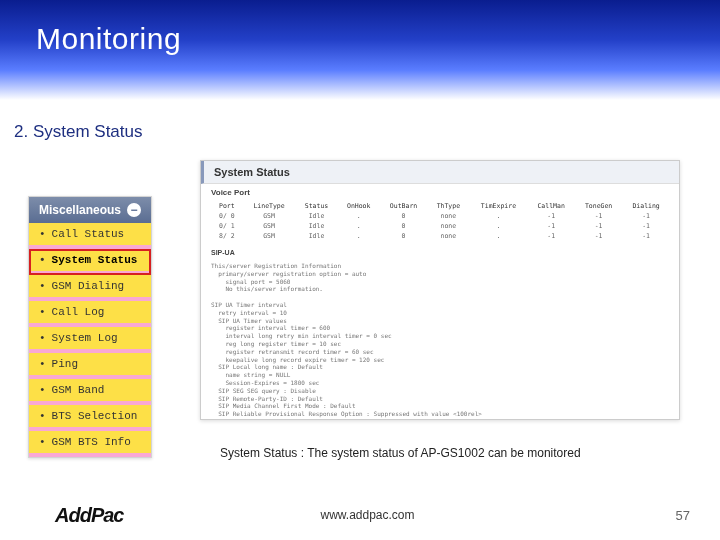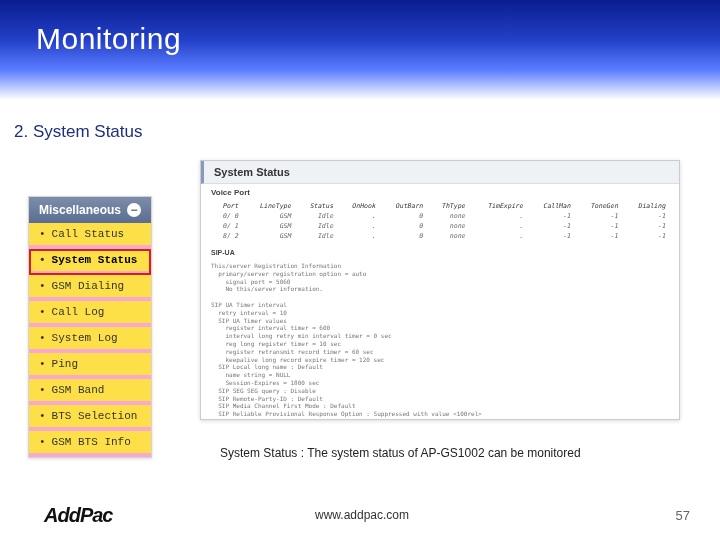--- a/index.html
+++ b/index.html
@@ -18,26 +18,26 @@
   .collapse-icon { width: 14px; height: 14px; border-radius: 50%; background: #fff; color: #5a6d92; display: inline-flex; align-items: center; justify-content: center; font-size: 12px; font-weight: bold; line-height: 1; }
   
   .arrow { position: absolute; left: 160px; top: 34px; width: 40px; height: 1px; }
   .arrow-line { stroke: #2d5fd1; stroke-width: 2; fill: none; }
   .arrow-head { fill: #2d5fd1; }
   
   .panel { position: absolute; left: 180px; top: 0; width: 480px; height: 260px; border: 1px solid #ccc; box-shadow: 0 1px 4px rgba(0,0,0,0.15); background: #fff; font-size: 7px; color: #555; overflow: hidden; }
   .panel-title { background: #eef1f6; border-bottom: 1px solid #ddd; padding: 5px 10px; font-size: 11px; font-weight: bold; color: #333; border-left: 3px solid #8899bb; }
   .panel-sub { padding: 4px 10px 2px; font-size: 8px; font-weight: bold; color: #444; }
   table.voip { width: 96%; margin: 2px 10px 4px; border-collapse: collapse; font-size: 6.5px; color: #666; font-family: monospace; }
-  table.voip th, table.voip td { padding: 1px 4px; text-align: right; white-space: nowrap; font-style: italic; }
+  table.voip th, table.voip td { padding: 1px 4px; text-align: center; white-space: nowrap; }
   table.voip th { font-weight: normal; color: #333; }
   .sip-block { padding: 2px 10px; font-family: monospace; font-size: 6px; line-height: 1.3; color: #777; white-space: pre; }
   .sip-head { font-size: 7px; font-weight: bold; color: #444; margin-bottom: 2px; }
   .caption { position: absolute; left: 200px; bottom: 0; font-size: 12px; color: #222; }
-  .footer { position: absolute; bottom: 10px; left: 4px; right: 0; height: 30px; display: flex; align-items: center; }
+  .footer { position: absolute; bottom: 10px; left: 15px; right: 0; height: 30px; display: flex; align-items: center; }
   .logo { position: absolute; left: 40px; font-style: italic; font-weight: 900; font-size: 20px; letter-spacing: -1px; color: #111; font-family: "Arial Black", Arial, sans-serif; }
   .url { position: absolute; left: 50%; transform: translateX(-50%); font-size: 12px; color: #333; }
   .pagenum { position: absolute; right: 30px; font-size: 13px; color: #666; }
 </style>
 </head>
 <body>
 
 <div class="header">
   <h1>Monitoring</h1>
 </div>

